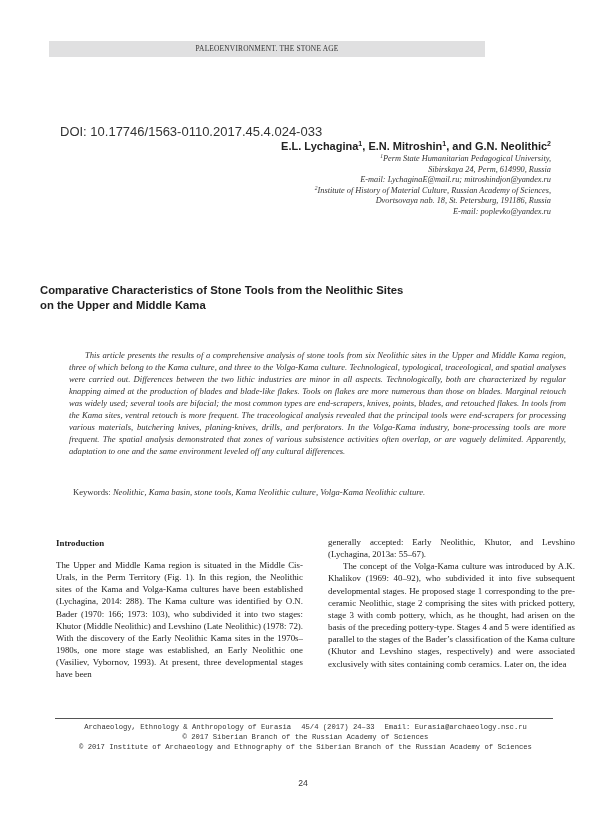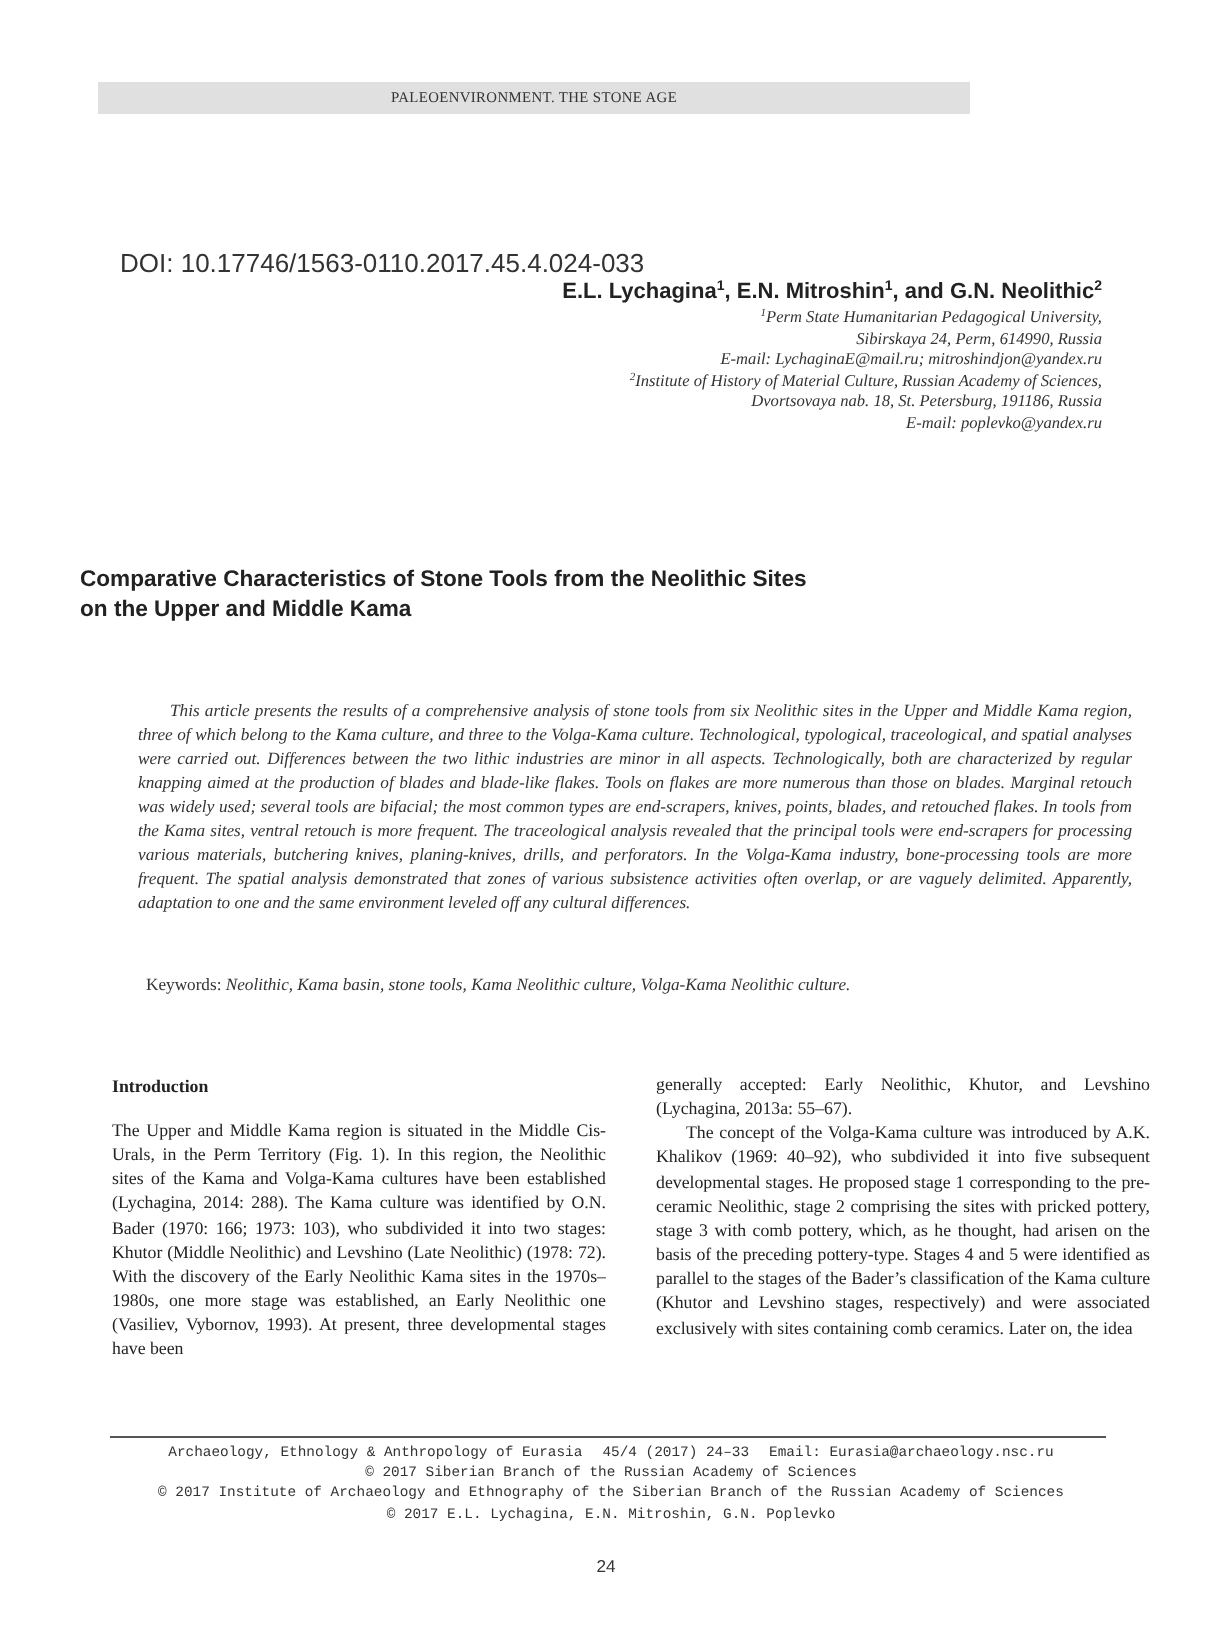--- a/index.html
+++ b/index.html
@@ -202,16 +202,15 @@
 </div>
 
 <div class="footer-rule"></div>
 
 <div class="footer">
   <div>
     <span>Archaeology, Ethnology &amp; Anthropology of Eurasia</span><span class="gap"></span><span>45/4 (2017)  24–33</span><span class="gap"></span><span>Email: Eurasia@archaeology.nsc.ru</span>
   </div>
   <div>© 2017  Siberian Branch of the Russian Academy of Sciences</div>
   <div>© 2017  Institute of Archaeology and Ethnography of the Siberian Branch of the Russian Academy of Sciences</div>
-  <div>© 2017  E.L. Lychagina, E.N. Mitroshin, G.N. Poplevko</div>
 </div>
 
 <div class="page-number">24</div>
 
 </body></html>

